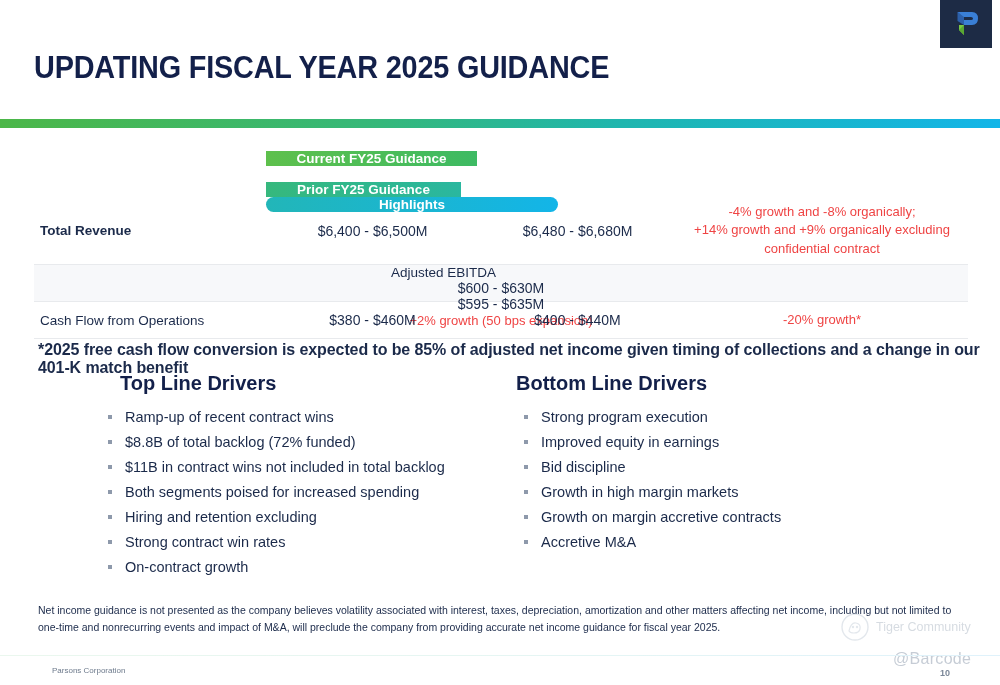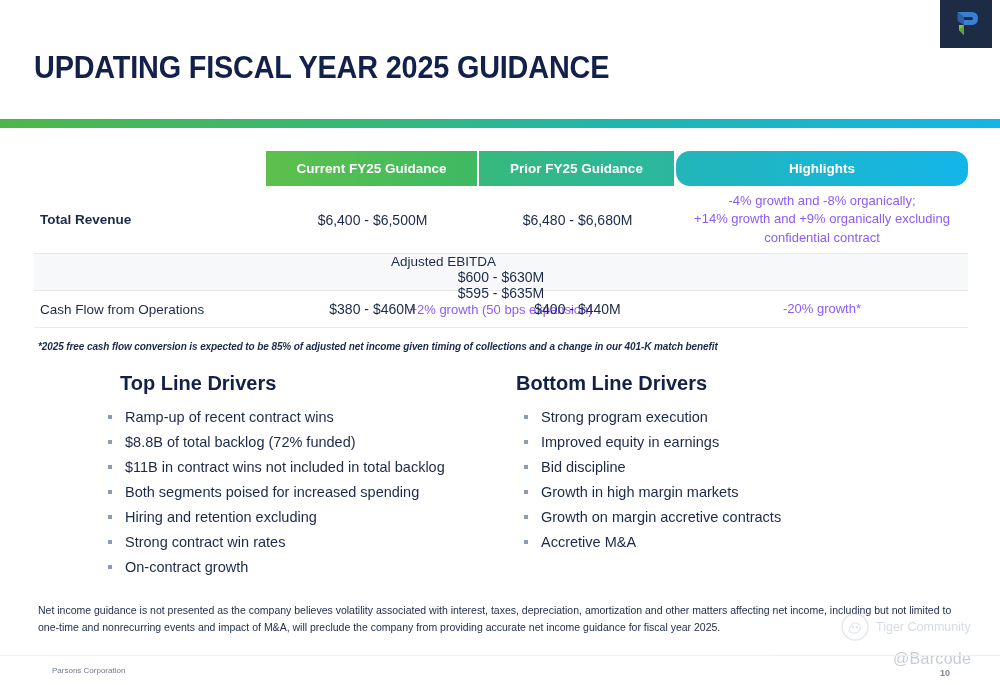--- a/index.html
+++ b/index.html
@@ -34,55 +34,55 @@
 
   
   .rule {
     position:absolute; left:0; top:119px;
     width:1000px; height:9px;
     background:linear-gradient(to right, #4cb748 0%, #35b87a 38%, #1fb6ae 62%, #13b5e8 100%);
   }
 
   
   .table { position:absolute; left:34px; top:151px; width:934px; }
-  .thead { display:flex; height:35px; margin-left:232px; width:702px; }
+  .thead { display:flex; height:46px; margin-left:232px; width:702px;flex-direction:column; }
   .th {
     color:#ffffff; font-size:13.5px; font-weight:600;
     display:flex; align-items:center; justify-content:center;
     text-align:center;
     border-right:2px solid #ffffff;
   }
   .th:last-child { border-right:none; }
   .th-1 { width:213px; background:linear-gradient(to right,#5ec04c,#3dba63); }
-  .th-2 { width:197px; background:linear-gradient(to right,#36b87d,#2ab79f); }
+  .th-2 { width:197px; background:linear-gradient(to right,#36b87d,#2ab79f);margin-top:16px; }
   .th-3 { width:292px; background:linear-gradient(to right,#22b6b8,#13b5e8);border-radius:14px; }
 
   .trow { display:flex; align-items:center; border-bottom:1px solid #e8eaed; }
   .trow.shaded { background:#f7f8fa;flex-direction:column; }
   .tr-label {
     width:232px; padding-left:6px;
     font-size:13.5px; color:#1b2a4a;
   }
   .tr-label.bold { font-weight:bold; }
   .tr-cur, .tr-prior {
     font-size:14px; color:#1b2a4a; text-align:center;
   }
   .tr-cur { width:213px; }
   .tr-prior { width:197px; }
   .tr-high {
     width:292px; text-align:center;
-    font-size:13px; color:#8b5cf6; line-height:1.42;
+    font-size:13px; color:#ef4444; line-height:1.42;
   }
   .row-revenue { height:68px; }
   .row-ebitda  { height:37px; }
   .row-cash    { height:37px; }
 
   .footnote {
     position:absolute; left:38px; top:341px;
-    font-size:10px; font-style:italic; font-weight:bold;
+    font-size:16px; font-weight:bold;
     color:#1b2a4a;
     letter-spacing:-0.1px;
   }
 
   
   .drivers { position:absolute; top:372px; left:0; width:1000px; }
   .col { position:absolute; top:0; }
   .col-left  { left:100px; width:420px; }
   .col-right { left:516px; width:430px; }
   .col h2 {

